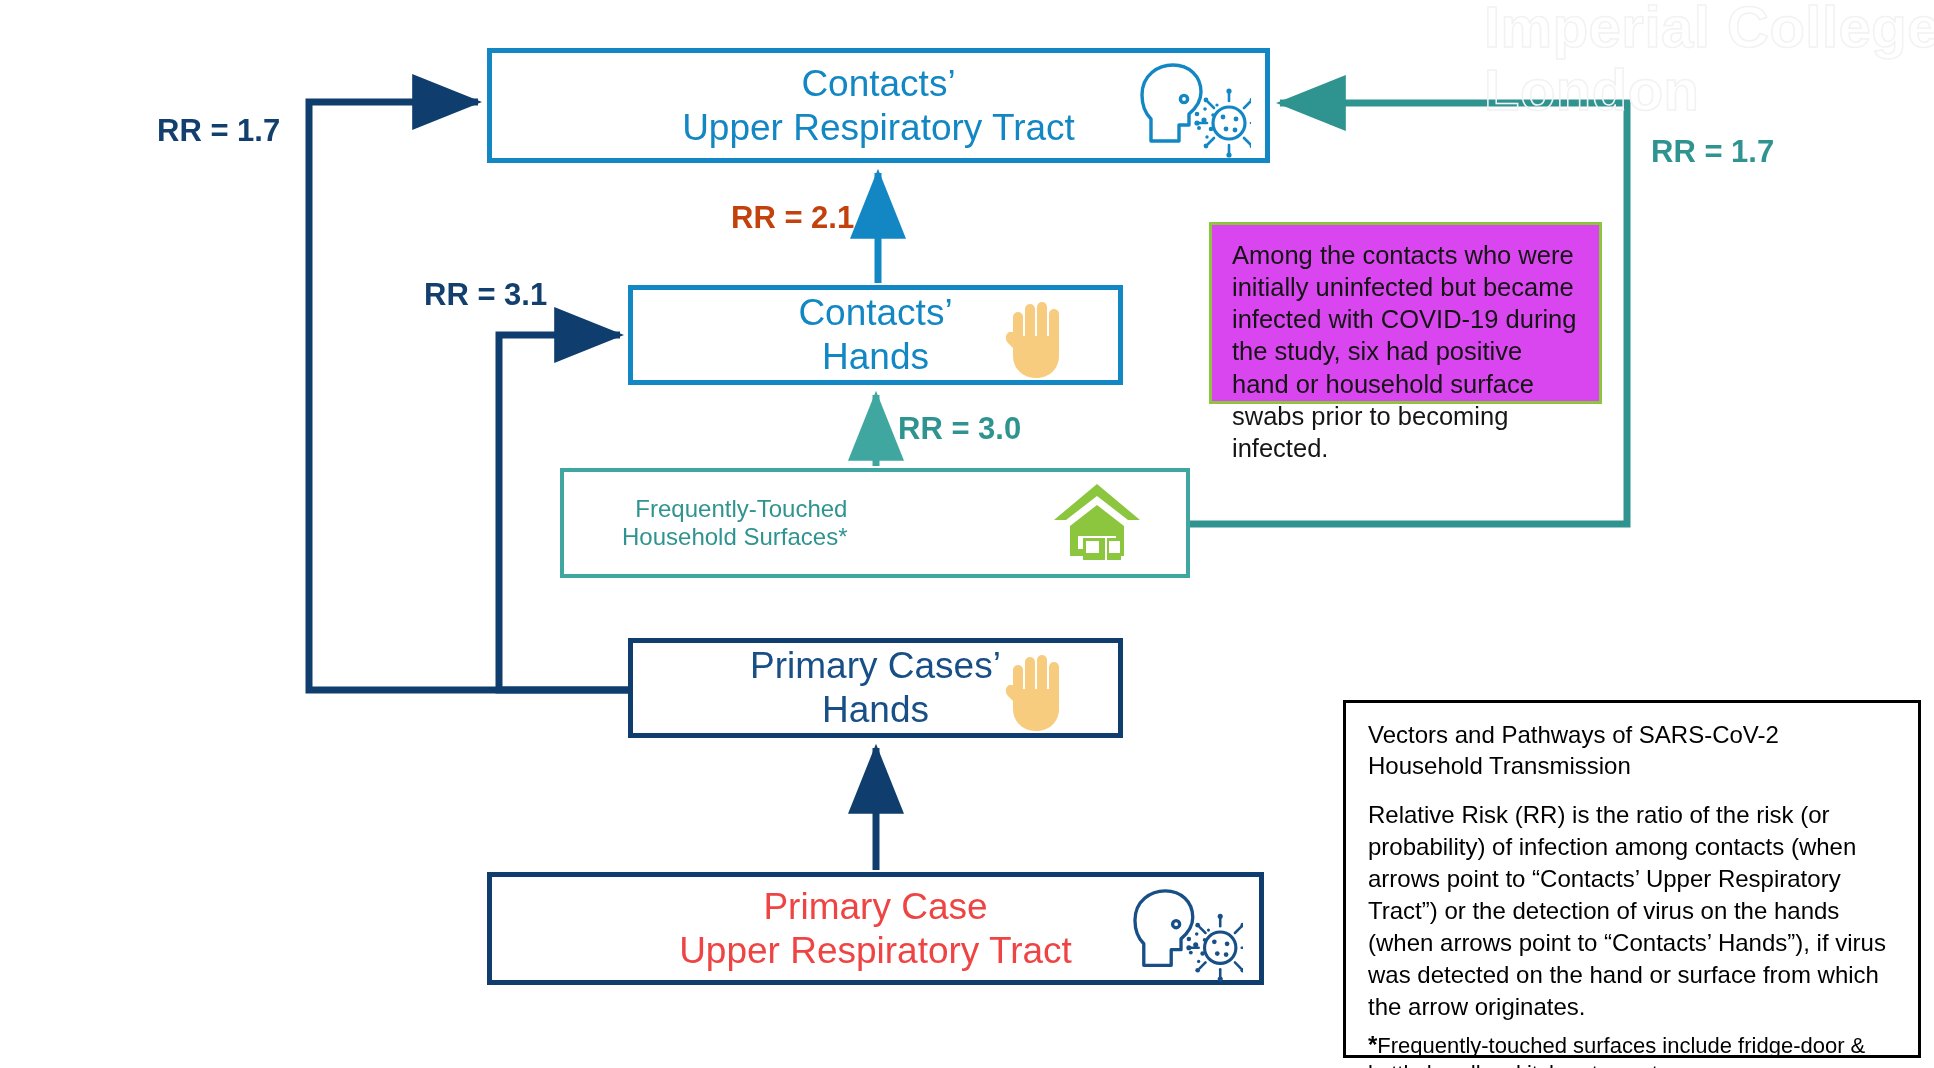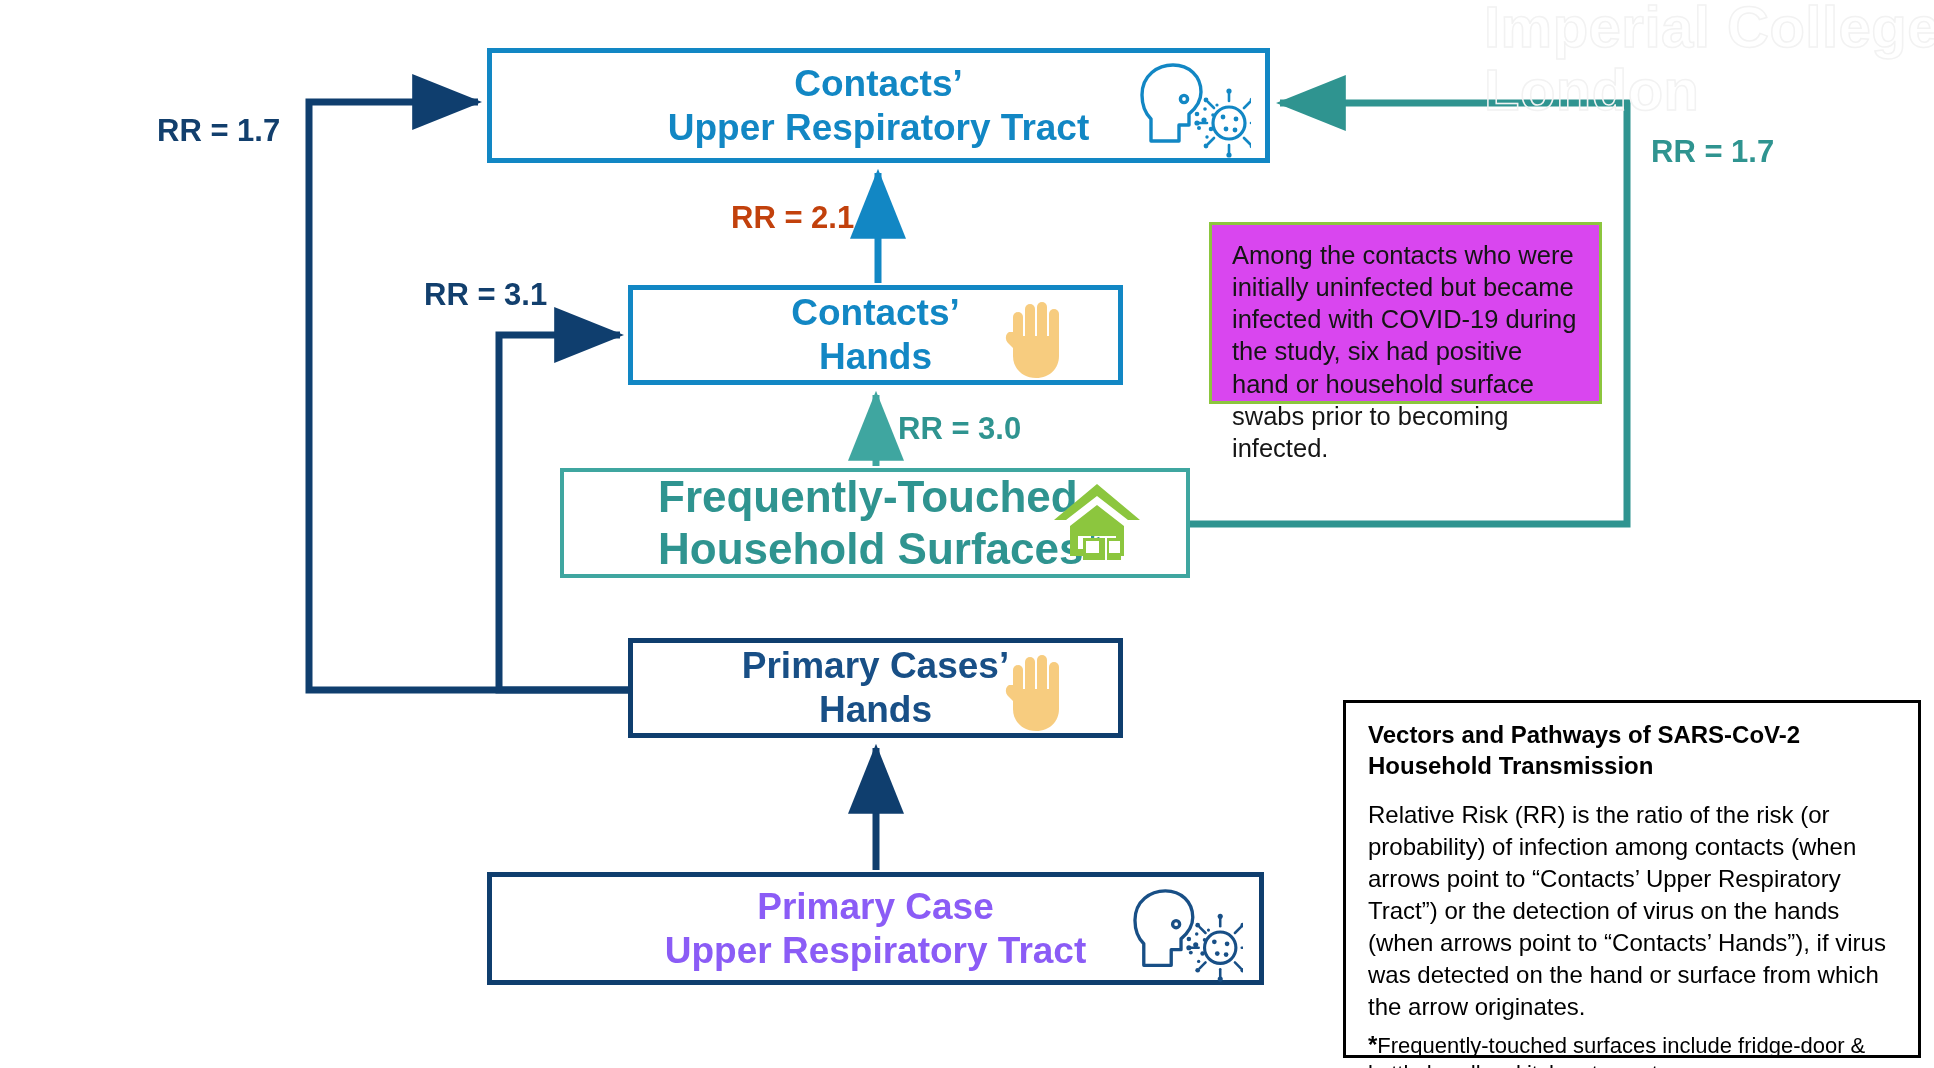--- a/index.html
+++ b/index.html
@@ -28,21 +28,21 @@
   .node {
     position: absolute;
     box-sizing: border-box;
     background: #ffffff;
     display: flex;
     align-items: center;
     justify-content: center;
     z-index: 5;
   }
   .node .label {
-    font-weight: bold;
+    font-weight: normal;
     text-align: center;
     line-height: 1.18;
     white-space: pre-line;
   }
   .node .node-icon {
     display: flex;
     align-items: center;
     justify-content: center;
   }
 
@@ -67,22 +67,22 @@
     position: absolute; left: 0; right: 0;
   }
   #node-contacts-hands .node-icon { position: absolute; right: 48px; top: 8px; }
 
   
   #node-surfaces {
     left: 560px; top: 468px; width: 630px; height: 110px;
     border: 4px solid #3fa6a0;
   }
   #node-surfaces .label {
-    color: #2f9490; font-size: 44px; text-align: left;
-    position: absolute; left: 58px; margin-left: 36px;
+    color: #2f9490; font-size: 24px; text-align: right;
+    position: absolute; left: 58px;
   }
   #node-surfaces .node-icon { position: absolute; right: 46px; top: 8px; }
 
   
   #node-primary-hands {
     left: 628px; top: 638px; width: 495px; height: 100px;
     border: 5px solid #0f3e6e;
     padding-left: 32px;
   }
   #node-primary-hands .label {
@@ -90,21 +90,21 @@
     position: absolute; left: 0; right: 0;
   }
   #node-primary-hands .node-icon { position: absolute; right: 48px; top: 8px; }
 
   
   #node-primary-urt {
     left: 487px; top: 872px; width: 777px; height: 113px;
     border: 5px solid #0f3e6e;
   }
   #node-primary-urt .label {
-    color: #8b5cf6; font-size: 37px;
+    color: #ef4444; font-size: 37px;
     position: absolute; left: 0; right: 0;
   }
   #node-primary-urt .node-icon { position: absolute; right: 16px; top: 8px; }
 
   
   .rr {
     position: absolute;
     font-weight: bold;
     font-size: 31px;
     white-space: nowrap;
@@ -138,21 +138,21 @@
     position: absolute;
     left: 1343px; top: 700px; width: 578px; height: 358px;
     box-sizing: border-box;
     border: 3px solid #000000;
     background: #ffffff;
     padding: 16px 20px 8px 22px;
     z-index: 7;
   }
   #legend-box .legend-title {
     font-size: 24px;
-    font-weight: bold;
+    font-weight: normal;
     line-height: 1.3;
     color: #000;
     margin: 0 0 18px 0;
   }
   #legend-box .legend-body {
     font-size: 24px;
     line-height: 1.33;
     color: #000;
     margin: 0 0 6px 0;
   }

